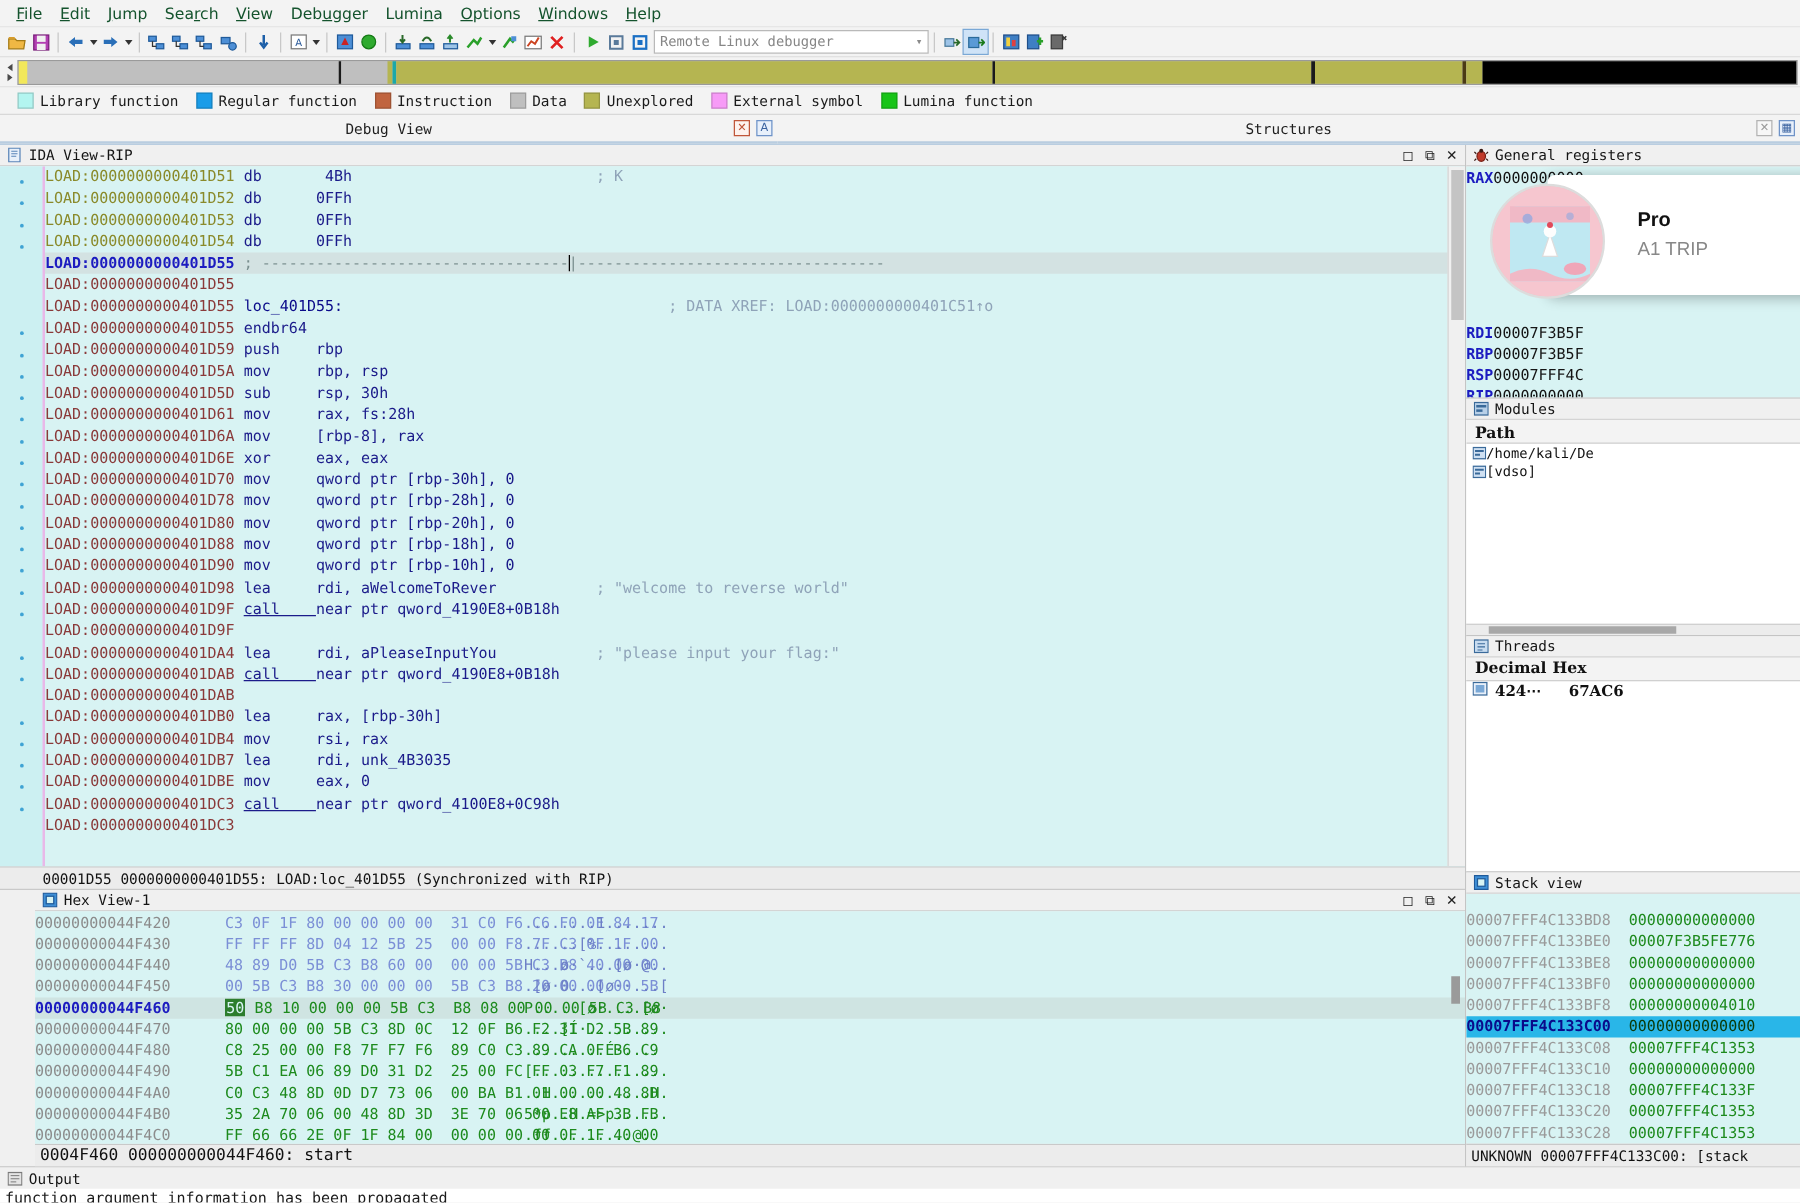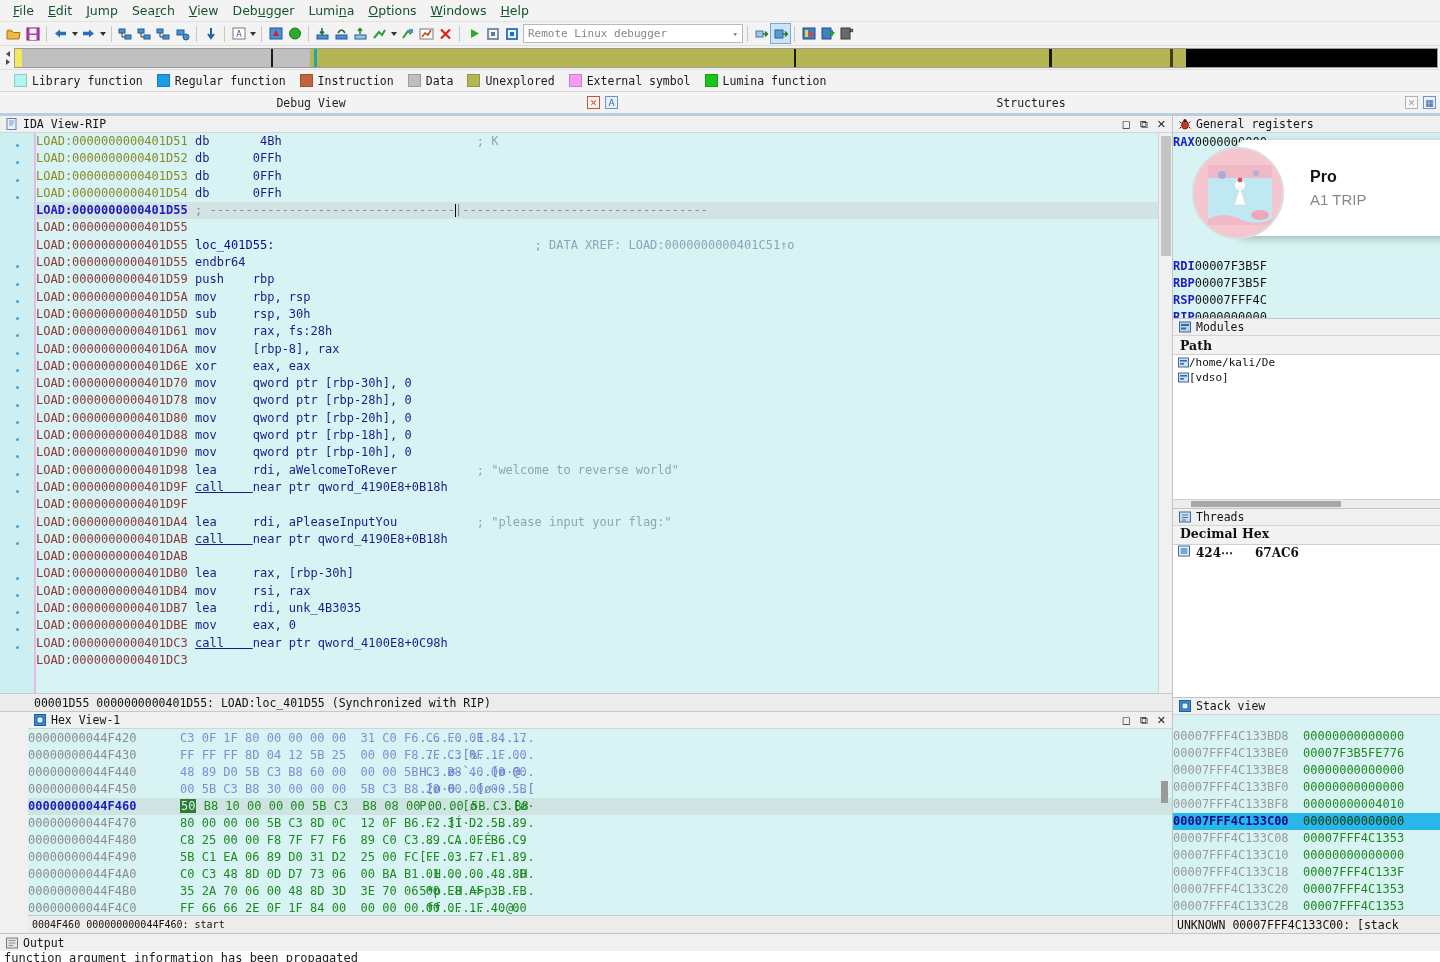--- a/index.html
+++ b/index.html
@@ -132,21 +132,21 @@
   .h-addr { color:#8c8c8c; width:152px; flex-shrink:0;}
   .h-addr.sel { color:#1c1cc0; font-weight:bold; }
   .h-bytes { color:#7b8fd6; width:232px; flex-shrink:0;}
   .h-bytes.grn { color:#1d8a1d; }
   .h-ascii { color:#6d7fc6; }
   .h-ascii.grn { color:#1d8a1d; }
   .h-firstbyte { background:#2d7d2d; color:#d8f3f3; padding:0 1px; }
   .hexscroll { position:absolute; right:4px; top:52px; width:7px; height:22px; background:#9a9a9a;}
   .hex-status { height:18px; background:#ececec; border-top:1px solid #c9c9c9;
     display:flex; align-items:center; padding-left:4px;
-    font-family:"DejaVu Sans Mono", monospace; font-size:10px; color:#111; }
+    font-family:"DejaVu Sans Mono", monospace; font-size:13px; color:#111; }
 
   
   .rightcol { width:268px; display:flex; flex-direction:column; border-left:1px solid #c4c4c4; }
   .regs-panel { height: 202px; display:flex; flex-direction:column;}
   .regs-body { flex:1; background:#d8f3f3; overflow:hidden; padding-top:1px;}
   .rline { height:17px; line-height:17px; white-space:pre;
     font-family:"DejaVu Sans Mono", monospace; font-size:12px; }
   .r-name { color:#1c1cc0; font-weight:bold; }
   .r-val { color:#151515; }
 

